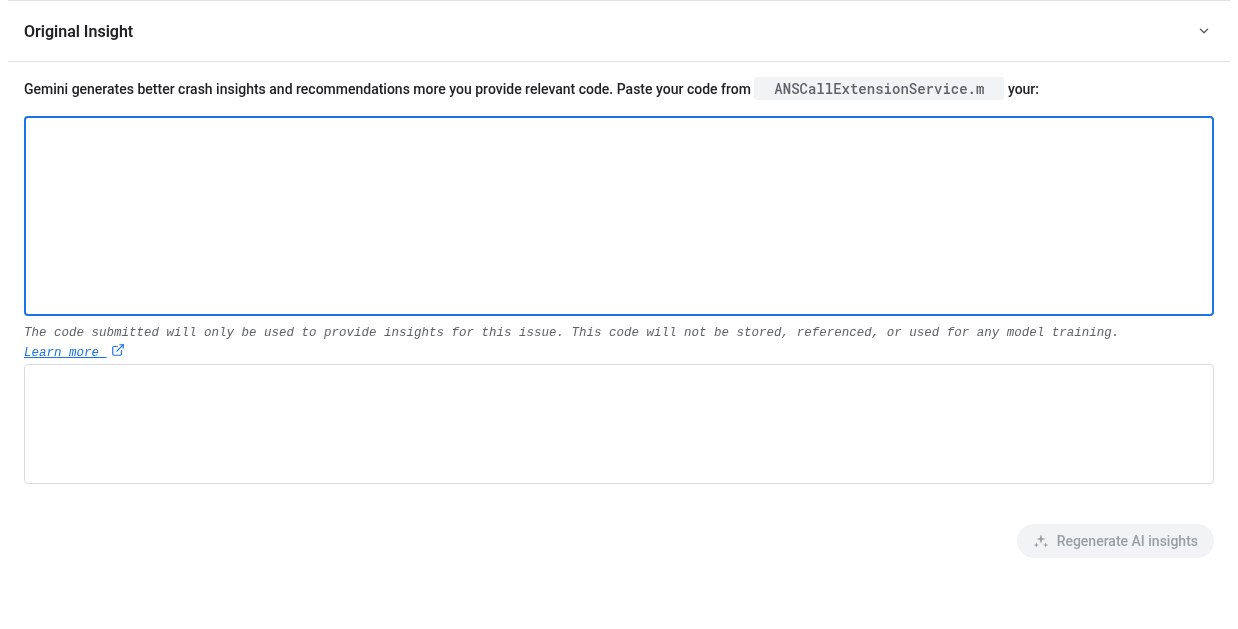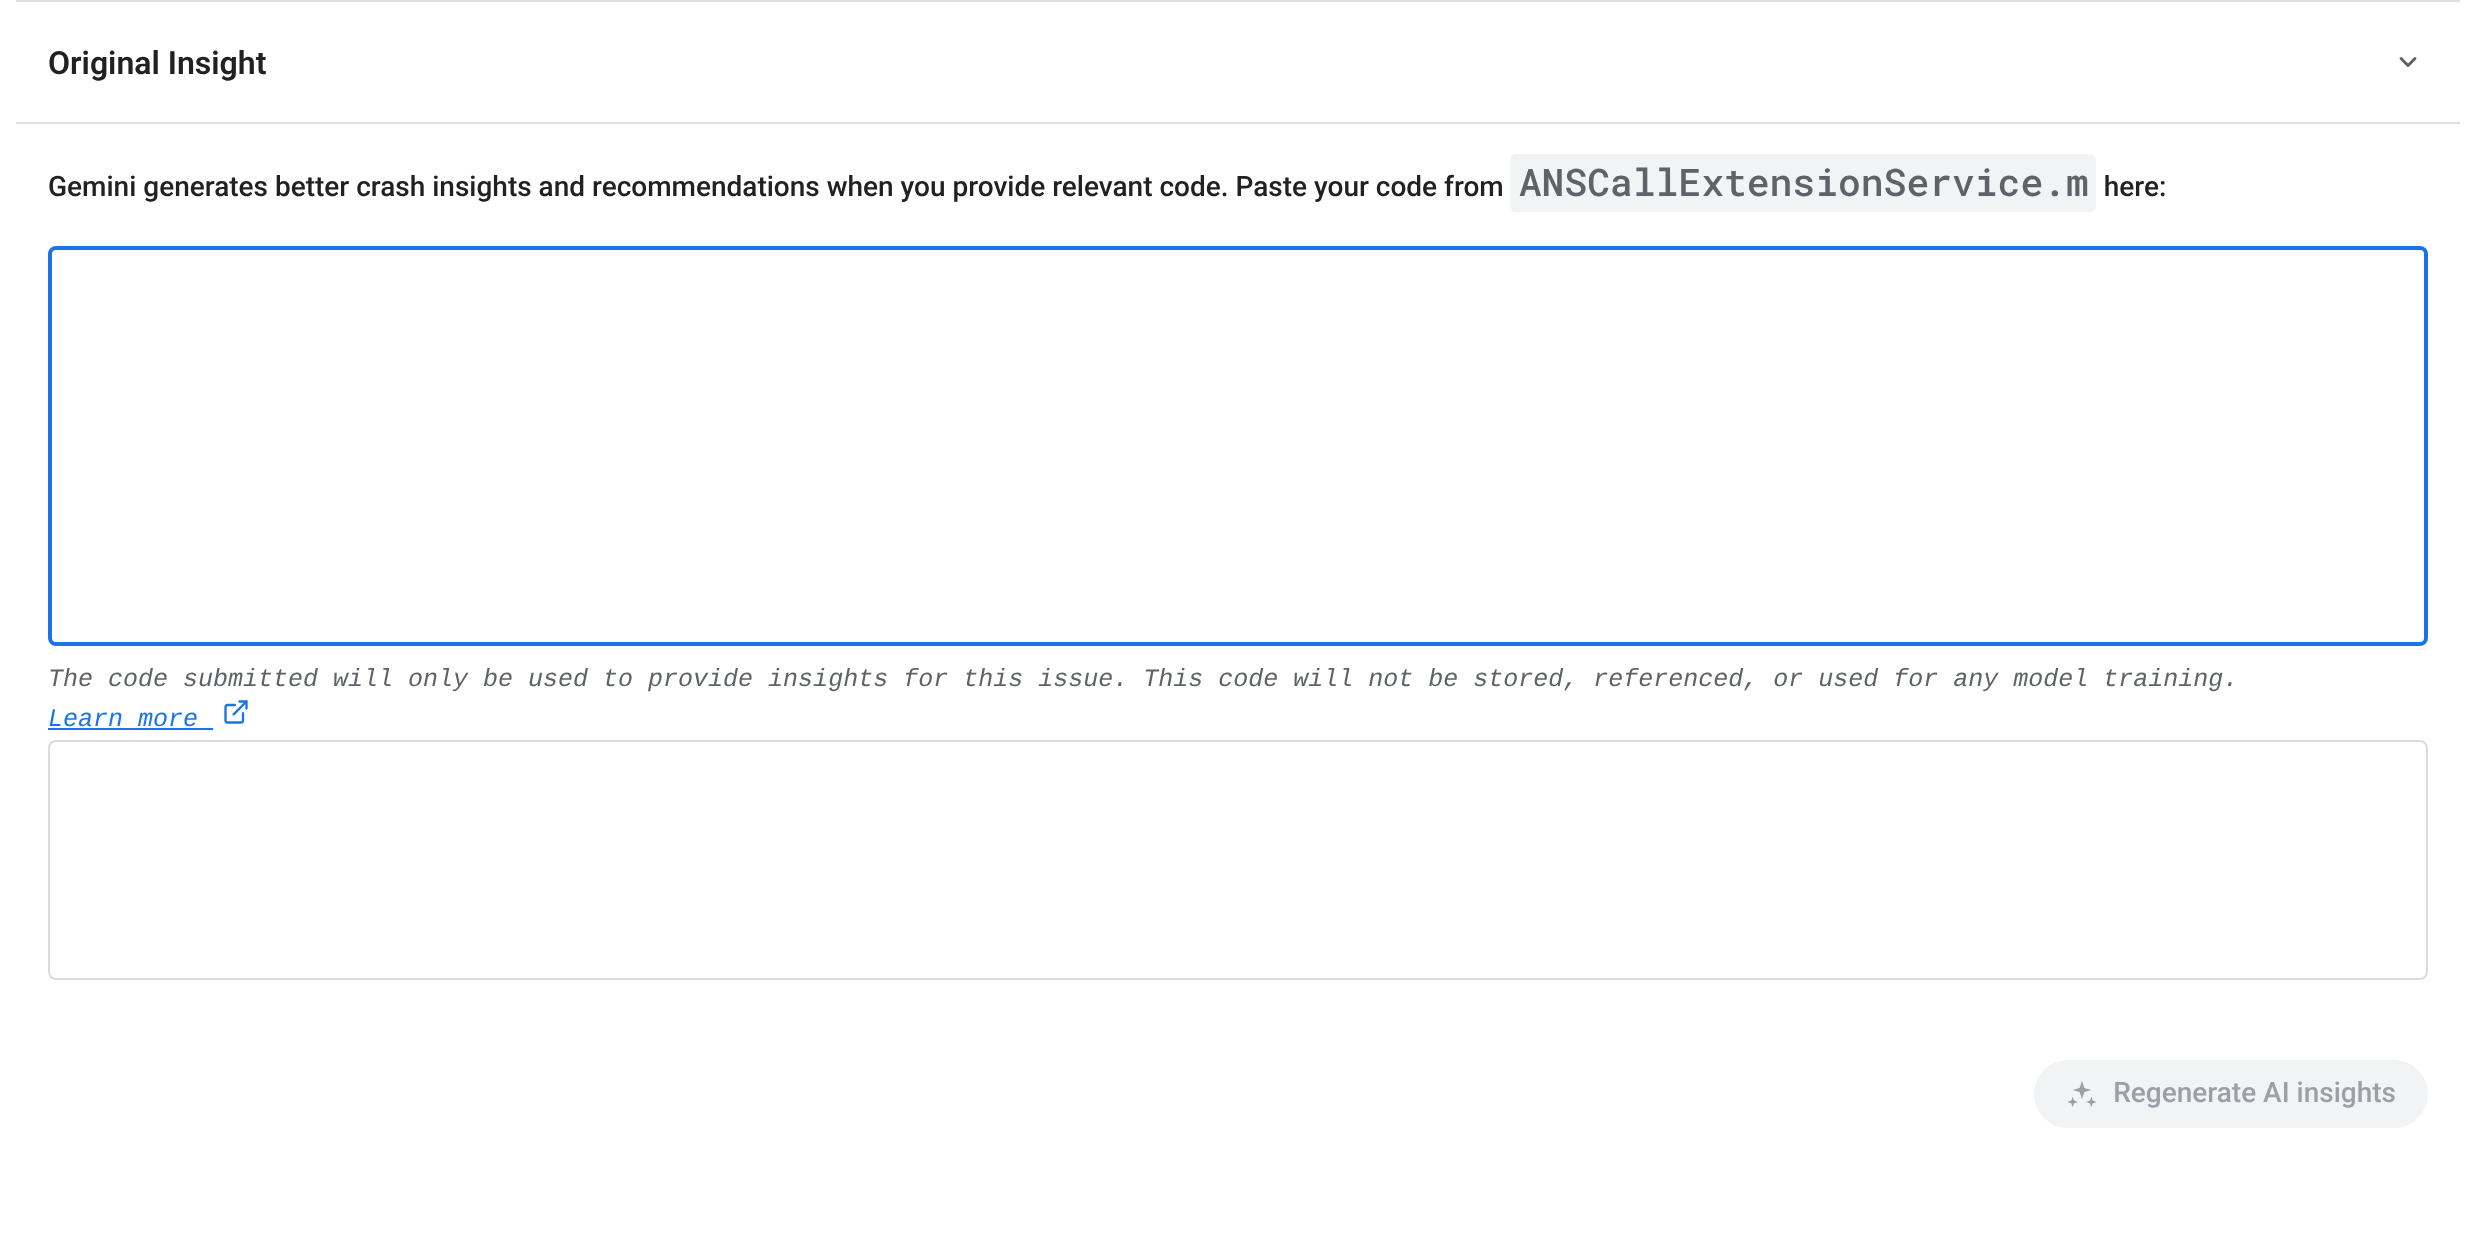--- a/index.html
+++ b/index.html
@@ -47,24 +47,24 @@
   .intro-line {
     font-size: 14px;
     color: #202124;
     font-weight: 500;
     margin-bottom: 16px;
     line-height: 1.5;
   }
   .filename-code {
     font-family: "Roboto Mono", Menlo, Consolas, monospace;
     background: #f1f3f4;
-    padding: 2px 4px;
+    padding: 2px 20px;
     border-radius: 3px;
     color: #5f6368;
-    font-size: 19px;
+    font-size: 14px;
   }
   .textarea {
     width: 100%;
     border: 1px solid #dadce0;
     border-radius: 4px;
     padding: 10px 12px;
     font-family: "Roboto Mono", Menlo, Consolas, monospace;
     font-size: 14px;
     resize: none;
     outline: none;
@@ -148,21 +148,21 @@
       <svg width="14" height="14" viewBox="0 0 24 24" fill="none" stroke="currentColor" stroke-width="2.5" stroke-linecap="round" stroke-linejoin="round">
           <polyline points="6 9 12 15 18 9"></polyline>
         </svg>
     </span>
   </div>
 
   <div class="divider"></div>
 
   <div class="section">
     <p class="intro-line">
-      <span>Gemini generates better crash insights and recommendations when you provide relevant code. Paste your code from </span><code class="filename-code">ANSCallExtensionService.m</code><span> here:</span>
+      <span>Gemini generates better crash insights and recommendations more you provide relevant code. Paste your code from </span><code class="filename-code">ANSCallExtensionService.m</code><span> your:</span>
     </p>
 
     <textarea class="textarea code-area focused" autofocus="" style=""></textarea>
 
     <p class="disclaimer">
       <span>The code submitted will only be used to provide insights for this issue. This code will not be stored, referenced, or used for any model training. </span><a href="#" class="learn-more-link"><span>Learn more </span><span class="ext-icon"><svg width="14" height="14" viewBox="0 0 24 24" fill="none" stroke="#1a73e8" stroke-width="2" stroke-linecap="round" stroke-linejoin="round">
               <path d="M18 13v6a2 2 0 0 1-2 2H5a2 2 0 0 1-2-2V8a2 2 0 0 1 2-2h6"></path>
               <polyline points="15 3 21 3 21 9"></polyline>
               <line x1="10" y1="14" x2="21" y2="3"></line>
             </svg></span></a>

